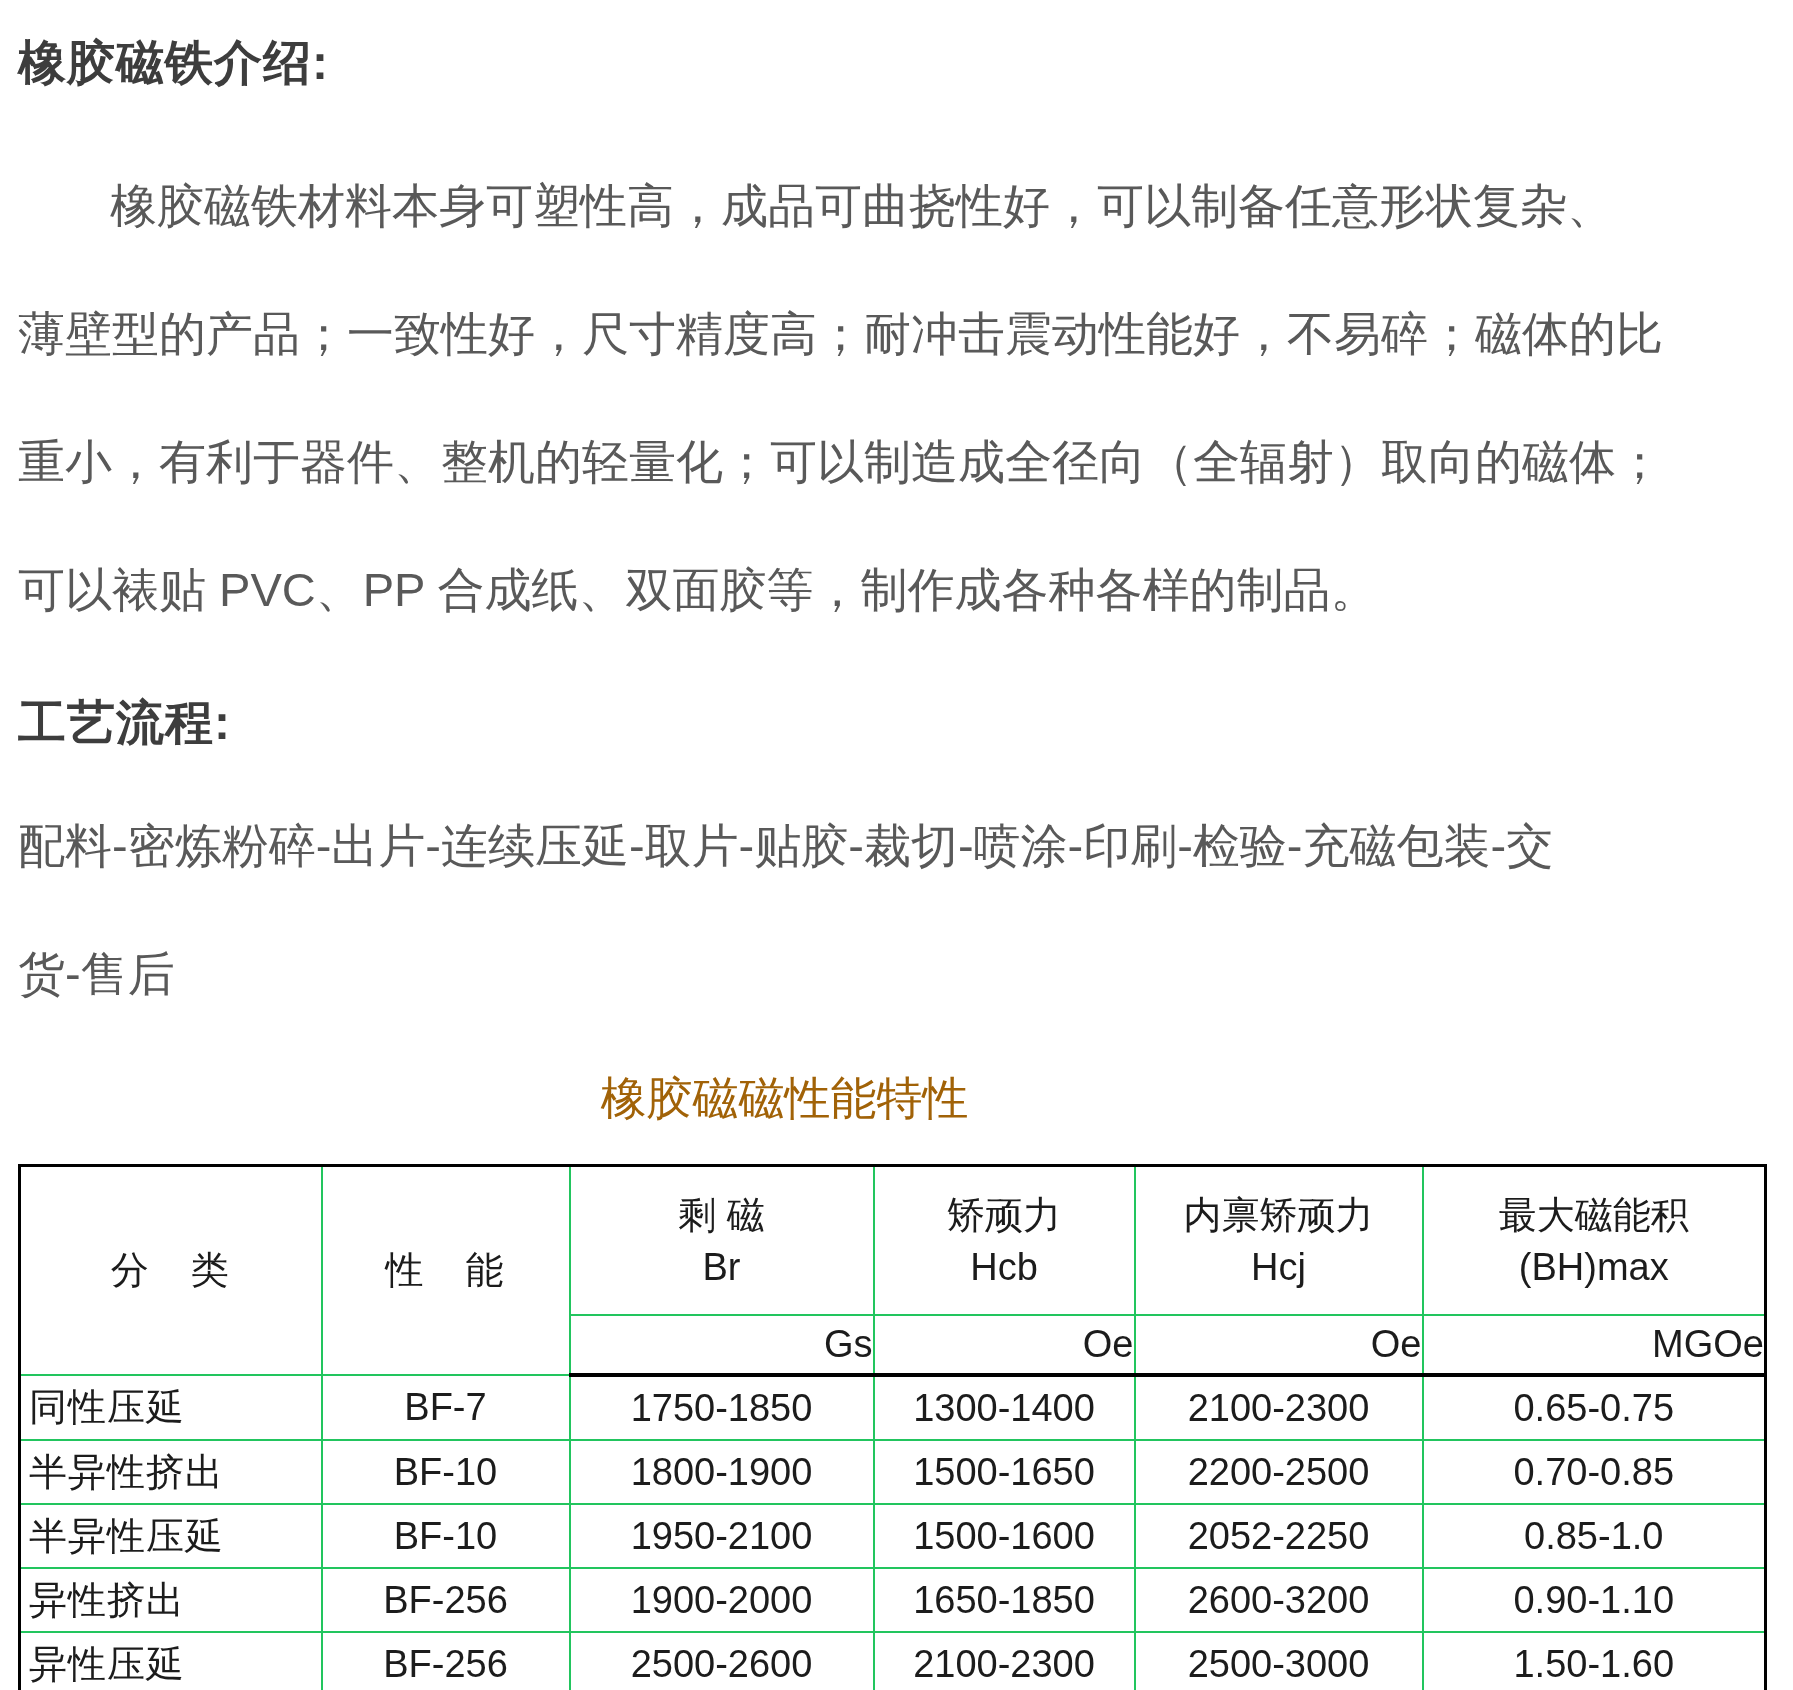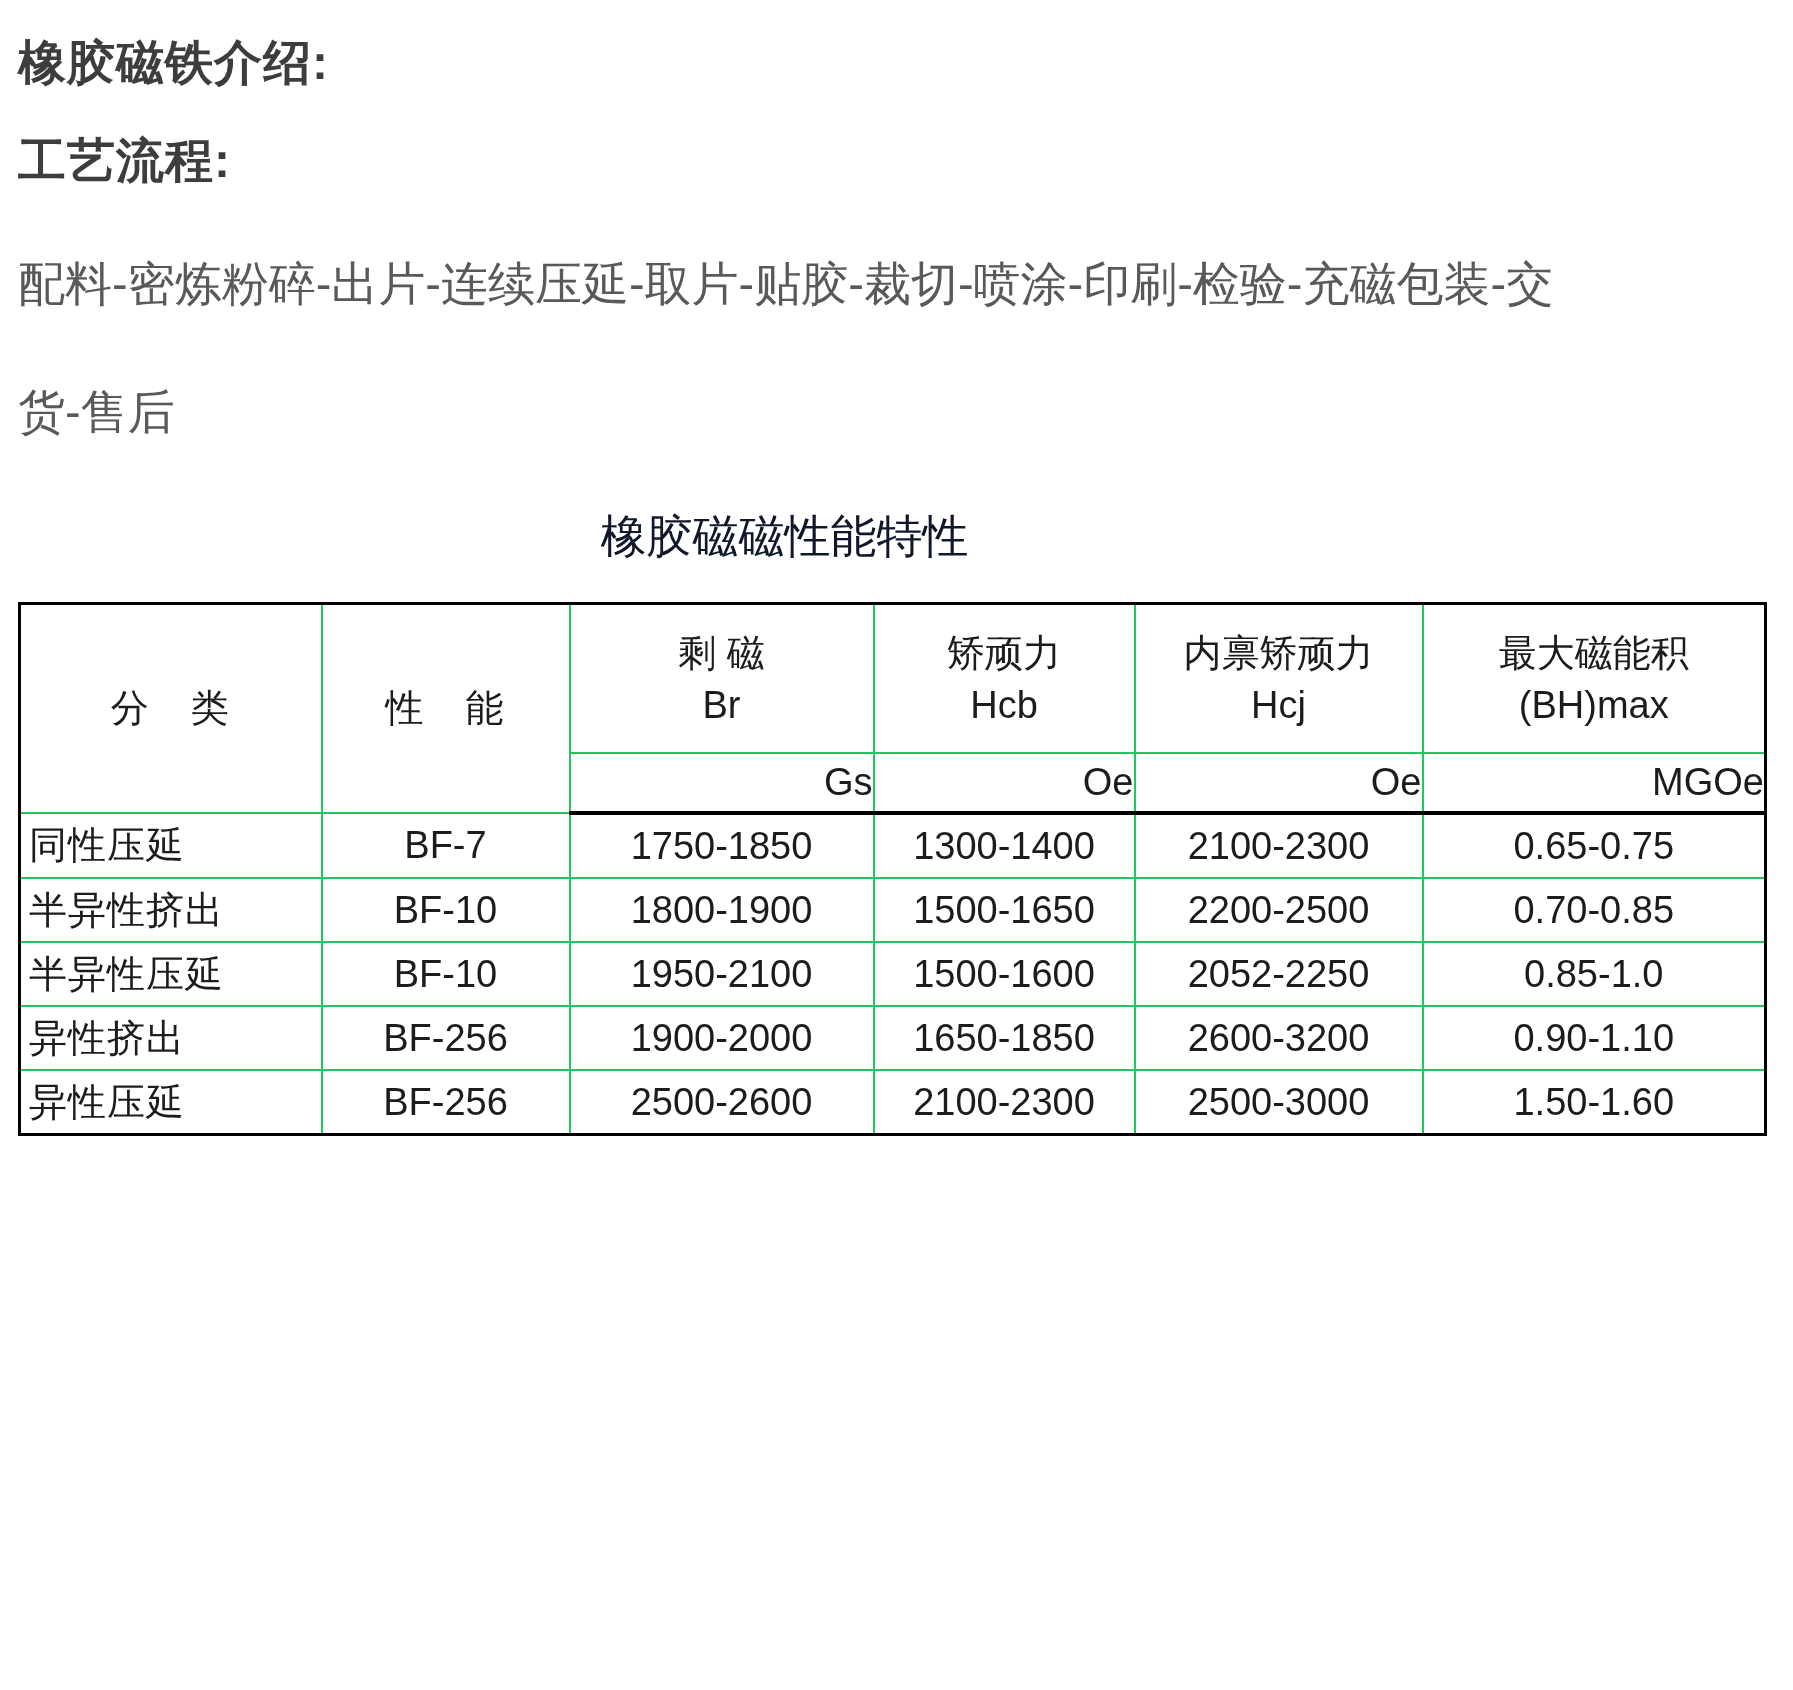--- a/index.html
+++ b/index.html
@@ -34,21 +34,21 @@
   }
   .para-intro { margin-top: 50px; }
   .para .line { white-space: nowrap; }
   .line-indent { padding-left: 92px; }
   .heading-process { margin-top: 40px; }
   .para-process { margin-top: 30px; }
   .table-title {
     margin-top: 30px;
     padding-right: 220px;
     text-align: center;
-    color: #0f172a;
+    color: #a16207;
     font-size: 46px;
     line-height: 60px;
     font-weight: normal;
   }
   table.specs {
     margin-top: 36px;
     border-collapse: collapse;
     table-layout: fixed;
     width: 1746px;
     color: #1c1c1c;
@@ -69,20 +69,26 @@
   tbody td { height: 62px; text-align: center; vertical-align: middle; }
   tbody td.cls { text-align: left; padding-left: 8px; letter-spacing: 1px; }
 </style>
 </head>
 <body>
 
 <div class="page">
 
   <h2 class="section-heading heading-intro">橡胶磁铁介绍:</h2>
 
+  <div class="para para-intro">
+    <div class="line line-indent">橡胶磁铁材料本身可塑性高，成品可曲挠性好，可以制备任意形状复杂、</div>
+    <div class="line">薄壁型的产品；一致性好，尺寸精度高；耐冲击震动性能好，不易碎；磁体的比</div>
+    <div class="line">重小，有利于器件、整机的轻量化；可以制造成全径向（全辐射）取向的磁体；</div>
+    <div class="line">可以裱贴 PVC、PP 合成纸、双面胶等，制作成各种各样的制品。</div>
+  </div>
 
   <h2 class="section-heading heading-process">工艺流程:</h2>
 
   <div class="para para-process">
     <div class="line">配料-密炼粉碎-出片-连续压延-取片-贴胶-裁切-喷涂-印刷-检验-充磁包装-交</div>
     <div class="line">货-售后</div>
   </div>
 
   <div class="table-title">橡胶磁磁性能特性</div>
 

